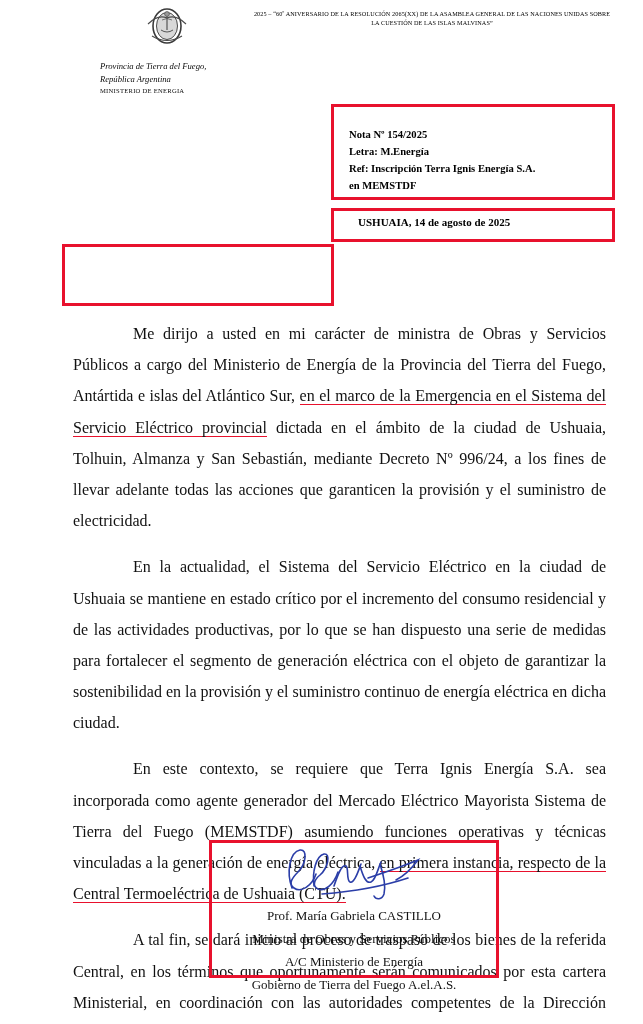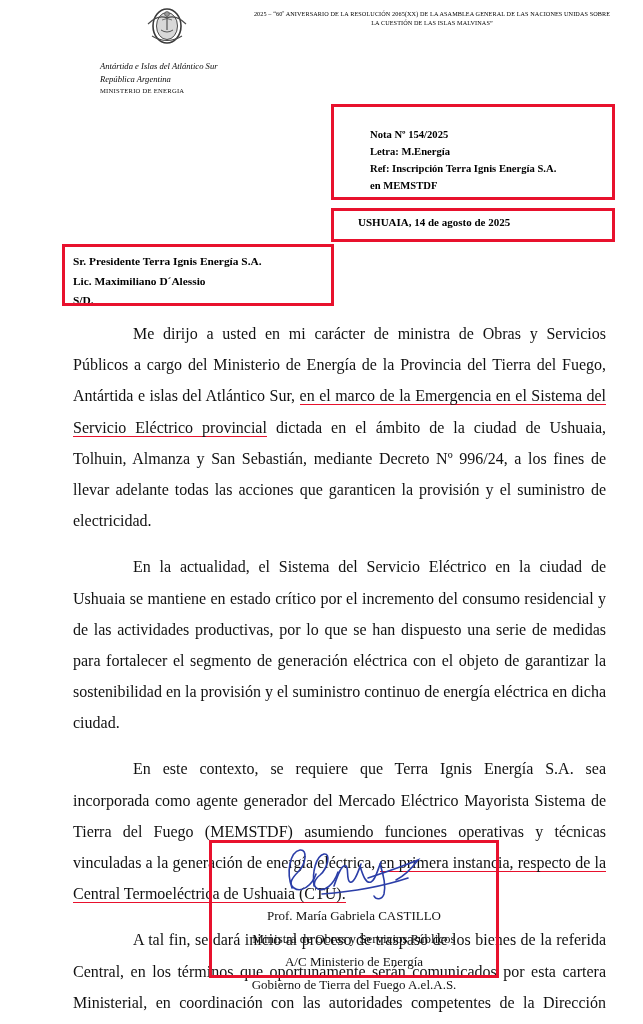--- a/index.html
+++ b/index.html
@@ -74,21 +74,21 @@
     pointer-events: none;
   }
   #box-nota  { left: 331px; top: 104px; width: 284px; height: 96px; }
   #box-city  { left: 331px; top: 208px; width: 284px; height: 34px; }
   #box-dest  { left: 62px;  top: 244px; width: 272px; height: 62px; }
   #box-sign  { left: 209px; top: 840px; width: 290px; height: 138px; }
 
   
   .nota {
     position: absolute;
-    left: 370px;
+    left: 349px;
     top: 126px;
     width: 250px;
     font-size: 10.6px;
     font-weight: bold;
     line-height: 1.62;
     color: #000;
   }
   .city-line {
     position: absolute;
     left: 358px;
@@ -163,41 +163,36 @@
       <path d="M21 24 q6 4 12 0" stroke="#555" stroke-width="1" fill="none"></path>
       <path d="M22 14 q5 -3 10 0" stroke="#666" stroke-width="0.9" fill="none"></path>
       <path d="M8 18 q10 -10 19 -6" stroke="#4a4a4a" stroke-width="1.1" fill="none"></path>
       <path d="M46 18 q-10 -10 -19 -6" stroke="#4a4a4a" stroke-width="1.1" fill="none"></path>
       <path d="M12 30 q15 9 30 0" stroke="#4a4a4a" stroke-width="1.1" fill="none"></path>
     </svg>
     <div class="anniversary">2025 – “60º ANIVERSARIO DE LA RESOLUCIÓN 2065(XX) DE LA ASAMBLEA GENERAL DE LAS NACIONES UNIDAS SOBRE LA CUESTIÓN DE LAS ISLAS MALVINAS”</div>
   </div>
 
   <div class="letterhead">
-    <div>Antártida e Islas del Atlántico Sur</div>
+    <div>Provincia de Tierra del Fuego,</div>
     <div>República Argentina</div>
     <div class="lh-line4">MINISTERIO DE ENERGIA</div>
   </div>
 
   <div class="nota">
     <div>Nota Nº 154/2025</div>
     <div>Letra: M.Energía</div>
     <div>Ref: Inscripción Terra Ignis Energía S.A.</div>
     <div>en MEMSTDF</div>
   </div>
 
   <div class="city-line">
     <span class="ush-underline">USH</span><span>UAIA, 14 de agosto de 2025</span>
   </div>
 
-  <div class="dest">
-    <div>Sr. Presidente Terra Ignis Energía S.A.</div>
-    <div>Lic. Maximiliano D´Alessio</div>
-    <div>S/D.</div>
-  </div>
 
   <div class="body-text">
     <p><span>Me dirijo a usted en mi carácter de ministra de Obras y Servicios Públicos a cargo del Ministerio de Energía de la Provincia del Tierra del Fuego, Antártida e islas del Atlántico Sur, </span><span class="u-red">en el marco de la Emergencia en el Sistema del Servicio Eléctrico provincial</span><span> dictada en el ámbito de la ciudad de Ushuaia, Tolhuin, Almanza y San Sebastián, mediante Decreto Nº 996/24, a los fines de llevar adelante todas las acciones que garanticen la provisión y el suministro de electricidad.</span></p>
     <p>En la actualidad, el Sistema del Servicio Eléctrico en la ciudad de Ushuaia se mantiene en estado crítico por el incremento del consumo residencial y de las actividades productivas, por lo que se han dispuesto una serie de medidas para fortalecer el segmento de generación eléctrica con el objeto de garantizar la sostenibilidad en la provisión y el suministro continuo de energía eléctrica en dicha ciudad.</p>
     <p><span>En este contexto, se requiere que Terra Ignis Energía S.A. sea incorporada como agente generador del Mercado Eléctrico Mayorista Sistema de Tierra del Fuego (MEMSTDF) asumiendo funciones operativas y técnicas vinculadas a la generación de energía eléctrica, </span><span class="u-red">en primera instancia, respecto de la Central Termoeléctrica de Ushuaia (CTU).</span></p>
     <p>A tal fin, se dará inicio al proceso de traspaso de los bienes de la referida Central, en los términos que oportunamente serán comunicados por esta cartera Ministerial, en coordinación con las autoridades competentes de la Dirección Provincial de Energía (DPE) y conforme a la normativa vigente.</p>
   </div>
 
   <svg class="sig-svg" viewBox="0 0 170 62">
     <g fill="none" stroke="#2b3ea8" stroke-width="1.6" stroke-linecap="round">

